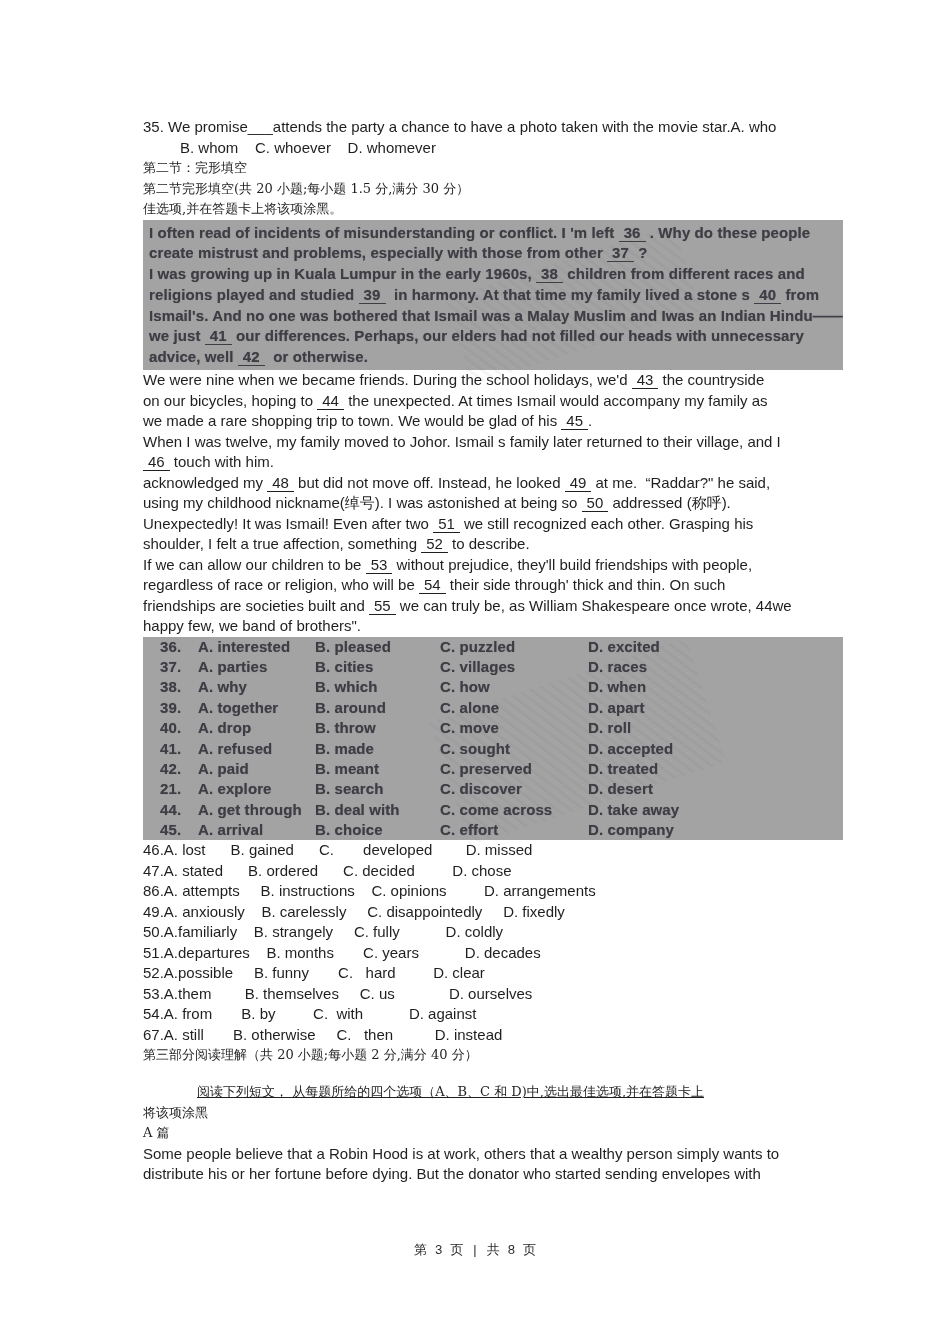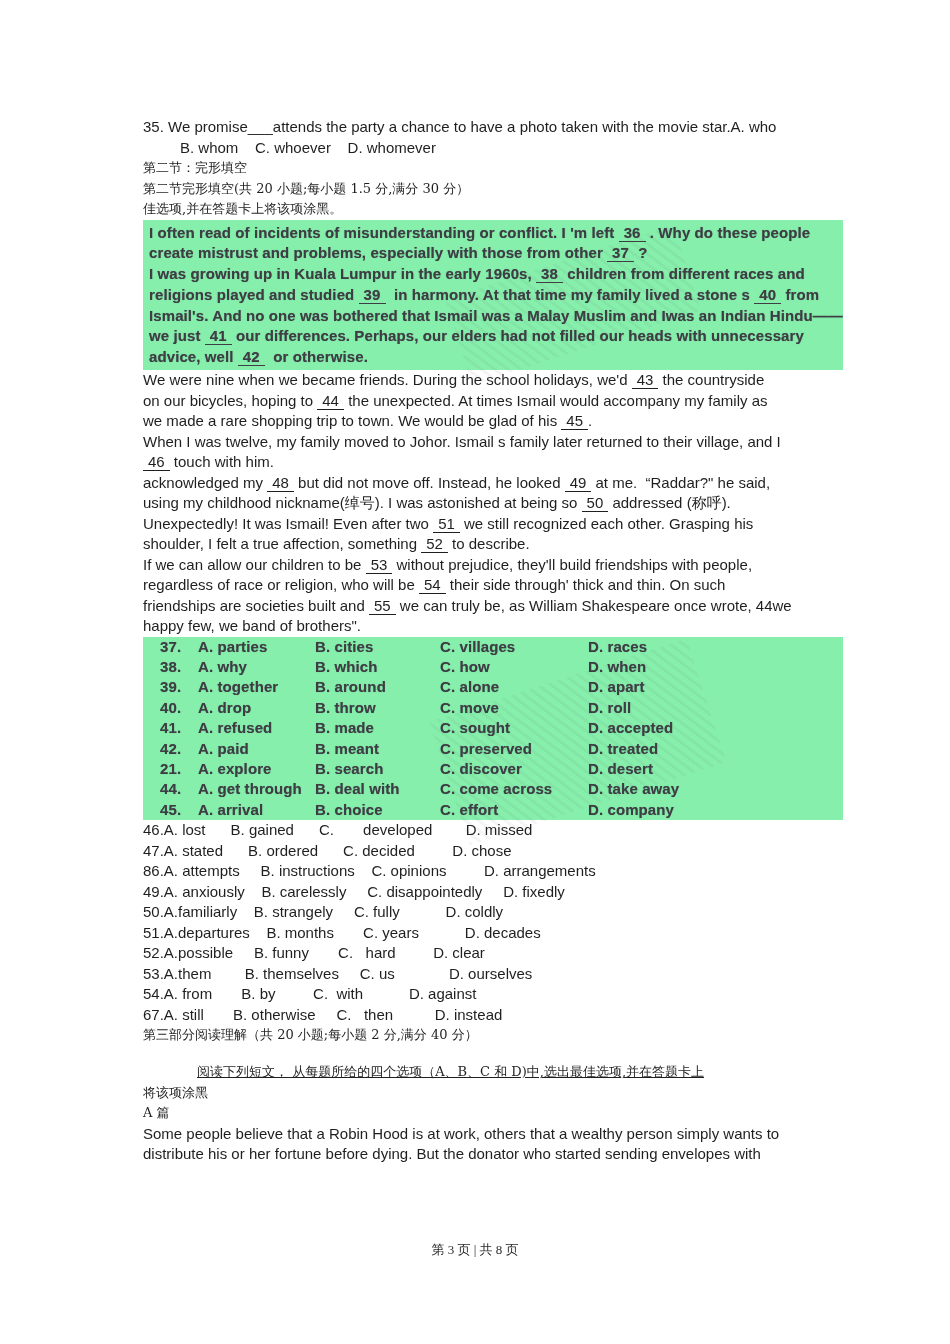--- a/index.html
+++ b/index.html
@@ -5,36 +5,36 @@
   html,body{margin:0;padding:0;background:#ffffff;}
   .page{position:relative;width:950px;height:1344px;background:var(--page_bg,#fff);overflow:hidden;
         font-family:"Liberation Sans",sans-serif;font-size:15px;color:var(--ink,#1f1f1f);}
   .content{padding:117px 0 0 143px;width:700px;}
   .ln{white-space:pre;line-height:20.5px;height:20.5px;}
   .zh{font-family:"DejaVu Serif","Liberation Serif",serif;font-size:13px;}
   .indent1{padding-left:37px;}
   .ind2{padding-left:54px;text-decoration:underline;}
   .blank{border-bottom:1.5px solid currentColor;padding:0 5px;}
   .scanblock{position:relative;color:var(--scan_ink,#3e3d44);font-weight:600;letter-spacing:.1px;
-             background:#86efac;text-shadow:0 0 .7px rgba(55,50,65,.5);}
+             background:#a3a3a3;text-shadow:0 0 .7px rgba(55,50,65,.5);}
   .scan-para{padding:3px 0 2px 6px;}
   .sln{white-space:pre;line-height:20.8px;height:20.8px;}
   .orow{display:flex;line-height:20.4px;height:20.4px;}
   .onum{width:55px;padding-left:17px;box-sizing:border-box;}
   .oa{width:117px;}
   .ob{width:125px;}
   .oc{width:148px;}
   .od{flex:1;}
   .wm{position:absolute;opacity:.06;background:repeating-linear-gradient(55deg,#555 0 3px,transparent 3px 8px);
       transform:rotate(-18deg);pointer-events:none;}
   .wm-para{left:310px;top:40px;width:240px;height:90px;}
   .wm-opts{left:300px;top:40px;width:270px;height:130px;}
   .gap{height:16.5px;}
   .footer{position:absolute;left:0;top:1241px;width:950px;text-align:center;font-size:13px;
-          color:var(--footer_ink,#2b2b2b);font-family:Liberation Serif, serif;}
+          color:var(--footer_ink,#2b2b2b);font-family:Liberation Mono, monospace;}
 </style>
 </head>
 <body>
 
 <div class="page">
   <div class="content">
 
     <div class="ln">35. We promise___attends the party a chance to have a photo taken with the movie star.A. who</div>
     <div class="ln indent1">B. whom    C. whoever    D. whomever</div>
 
@@ -62,20 +62,27 @@
     <div class="ln">using my childhood nickname(绰号). I was astonished at being so <span class="blank">50</span> addressed (称呼).</div>
     <div class="ln">Unexpectedly! It was Ismail! Even after two <span class="blank">51</span> we still recognized each other. Grasping his</div>
     <div class="ln">shoulder, I felt a true affection, something <span class="blank">52</span> to describe.</div>
     <div class="ln">If we can allow our children to be <span class="blank">53</span> without prejudice, they'll build friendships with people,</div>
     <div class="ln">regardless of race or religion, who will be <span class="blank">54</span> their side through' thick and thin. On such</div>
     <div class="ln">friendships are societies built and <span class="blank">55</span> we can truly be, as William Shakespeare once wrote, 44we</div>
     <div class="ln">happy few, we band of brothers".</div>
 
     <div class="scanblock">
       <div class="wm wm-opts"></div>
+      <div class="orow">
+        <span class="onum">36.</span>
+        <span class="oa">A. interested</span>
+        <span class="ob">B. pleased</span>
+        <span class="oc">C. puzzled</span>
+        <span class="od">D. excited</span>
+      </div>
       <div class="orow">
         <span class="onum">37.</span>
         <span class="oa">A. parties</span>
         <span class="ob">B. cities</span>
         <span class="oc">C. villages</span>
         <span class="od">D. races</span>
       </div>
       <div class="orow">
         <span class="onum">38.</span>
         <span class="oa">A. why</span>

